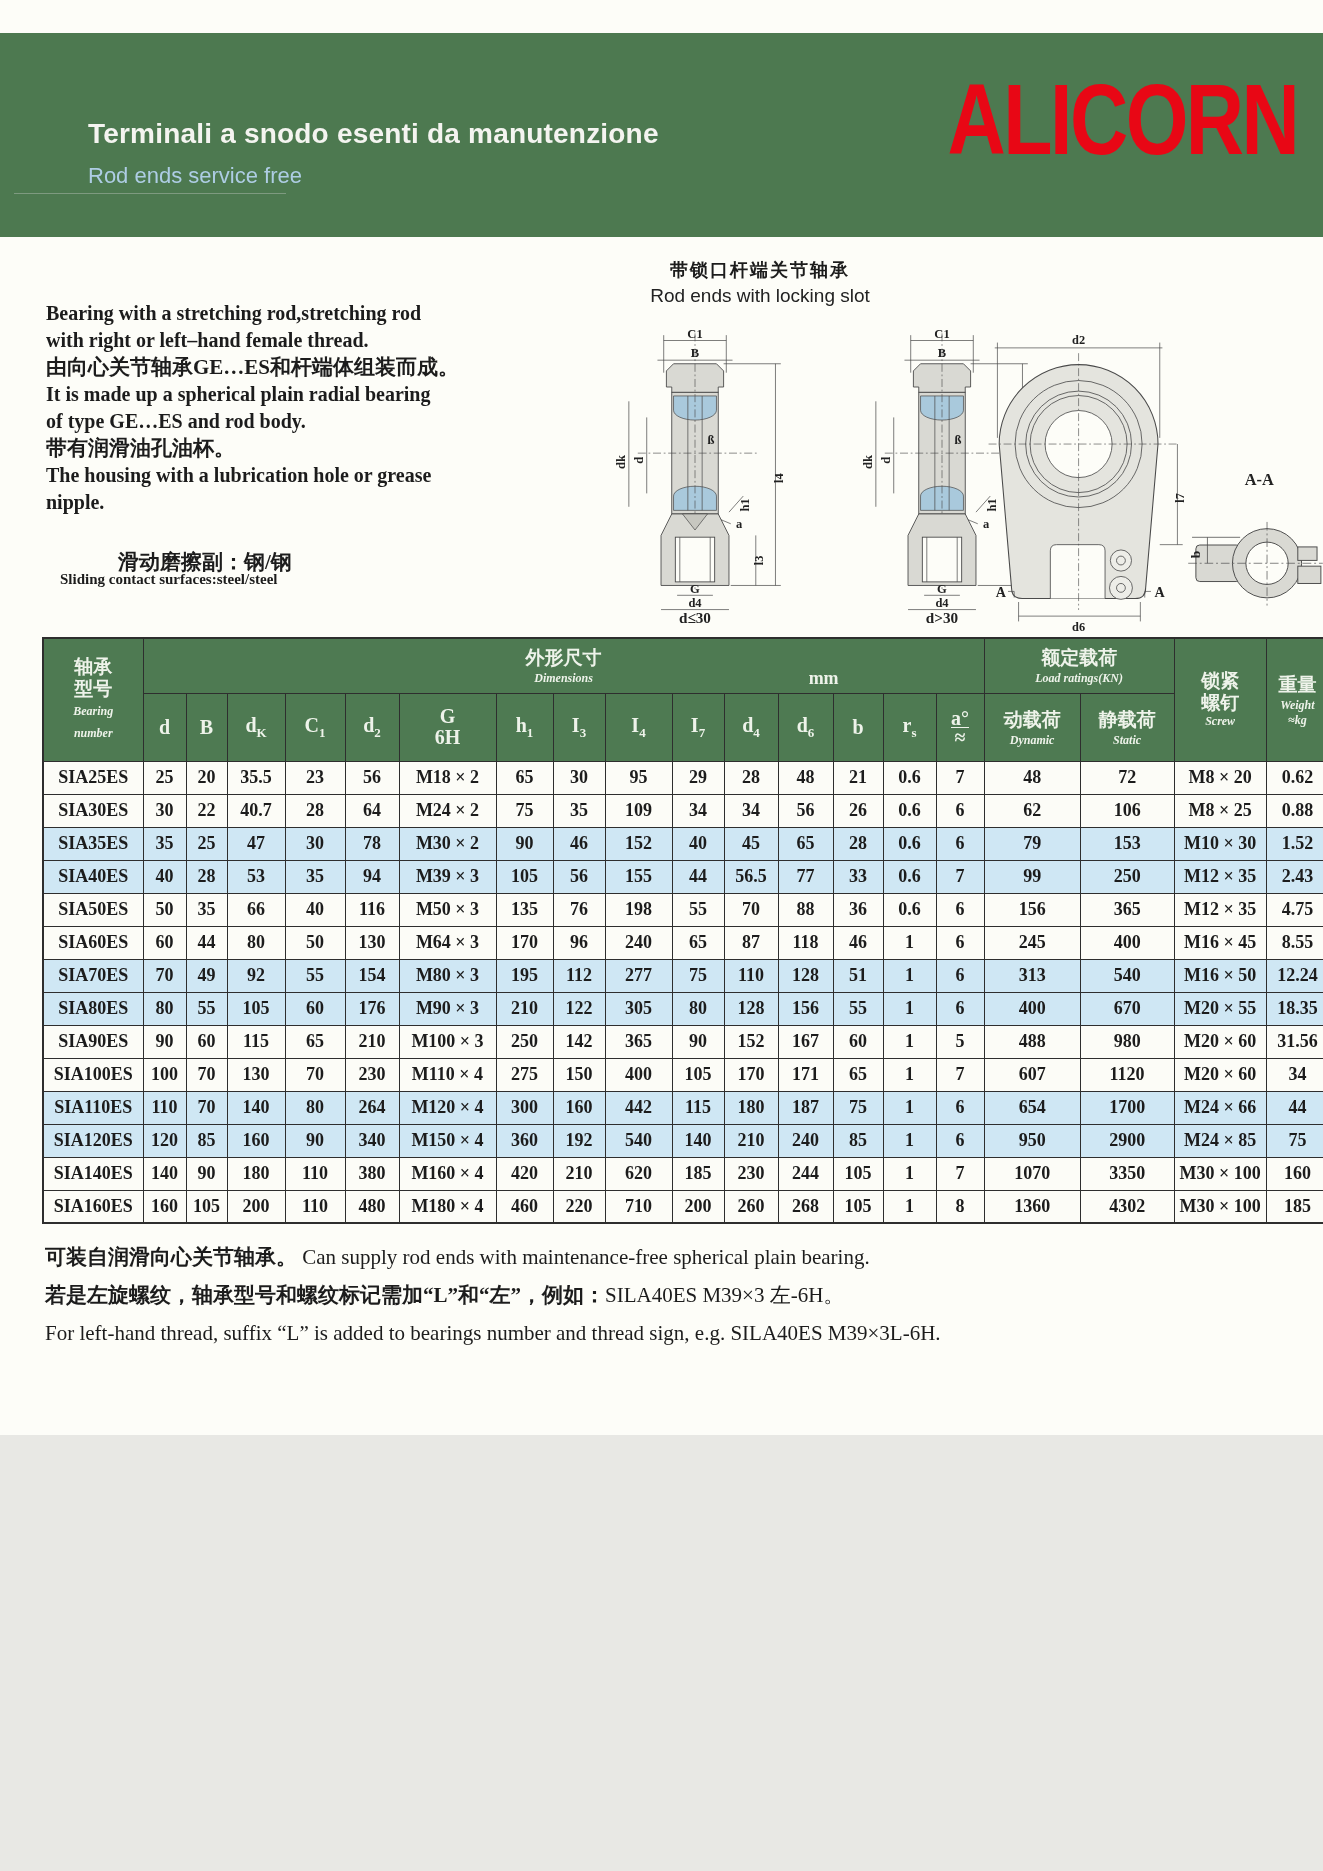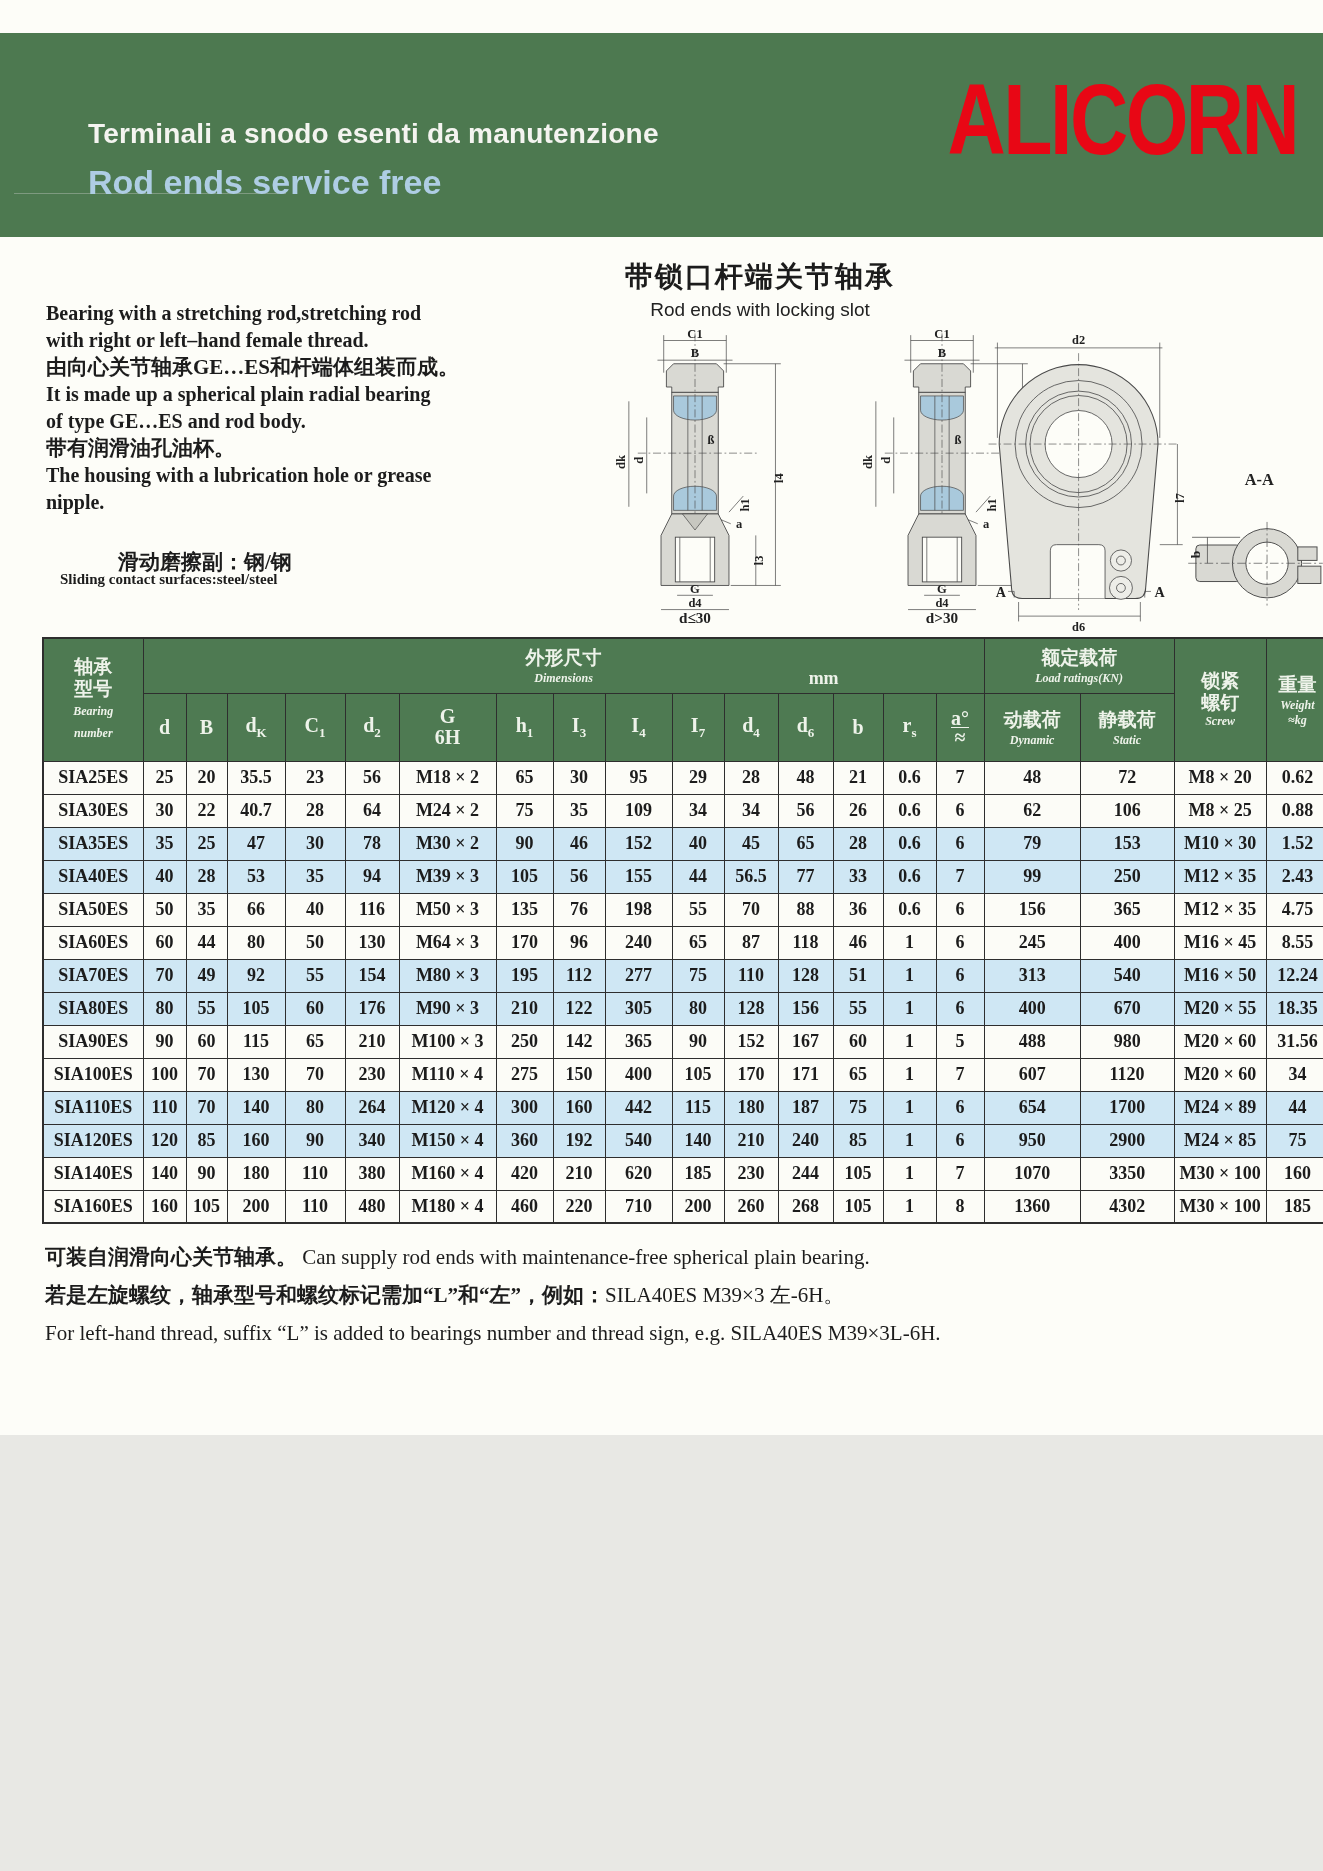--- a/index.html
+++ b/index.html
@@ -11,30 +11,30 @@
   }
   
   .header-bar { position:absolute; left:0; top:33px; width:1323px; height:204px; background:#4d7950; }
   .header-title {
     position:absolute; left:88px; top:118px; font-family:"Liberation Sans", sans-serif;
     font-weight:bold; font-size:28px; color:#f4f4f0; letter-spacing:0.2px;
   }
   .header-divider { position:absolute; left:14px; top:160px; width:272px; height:1px; background:#7e9a80; }
   .header-subtitle {
     position:absolute; left:88px; top:163px; font-family:"Liberation Sans", sans-serif;
-    font-weight:bold; font-size:34px; color:#aecde4;
+    font-weight:normal; font-size:22px; color:#aecde4;
   }
   .logo {
     position:absolute; right:26px; top:62px; font-family:"Liberation Sans", sans-serif;
     font-weight:900; font-size:96px; color:#e80715; letter-spacing:-3px;
     transform:scale(0.84,1.05); transform-origin:right top; white-space:nowrap;
   }
   
   .diagram-title { position:absolute; left:430px; top:258px; width:660px; text-align:center; }
-  .diagram-title .cn { font-family:"Liberation Sans", sans-serif; font-weight:bold; font-size:28px; letter-spacing:2px; }
+  .diagram-title .cn { font-family:"Liberation Sans", sans-serif; font-weight:bold; font-size:18px; letter-spacing:2px; }
   .diagram-title .en { font-family:"Liberation Sans", sans-serif; font-size:19px; margin-top:3px; color:#222; }
   .intro { position:absolute; left:46px; top:300px; width:470px; font-weight:bold; font-size:20px; line-height:27px; }
   .intro .cn { font-size:21px; font-family:"Liberation Serif", serif; }
   .sliding-cn { position:absolute; left:118px; top:548px; font-weight:bold; font-size:21px; }
   .sliding-en { position:absolute; left:60px; top:571px; font-weight:bold; font-size:15px; }
   svg { position:absolute; overflow:visible; }
   svg text { font-family:"Liberation Serif", serif; fill:#222; }
   .body-fill { fill:#d9d9d3; stroke:#4a4a4a; stroke-width:1; }
   .ring-fill { fill:#a9c9dc; stroke:#4a4a4a; stroke-width:0.8; }
   .white-fill { fill:#fdfdf8; stroke:#4a4a4a; stroke-width:1; }
@@ -541,21 +541,21 @@
           <td>160</td>
           <td>442</td>
           <td>115</td>
           <td>180</td>
           <td>187</td>
           <td>75</td>
           <td>1</td>
           <td>6</td>
           <td>654</td>
           <td>1700</td>
-          <td>M24 × 89</td>
+          <td>M24 × 66</td>
           <td>44</td>
         </tr>
         <tr>
           <td>SIA120ES</td>
           <td>120</td>
           <td>85</td>
           <td>160</td>
           <td>90</td>
           <td>340</td>
           <td>M150 × 4</td>

